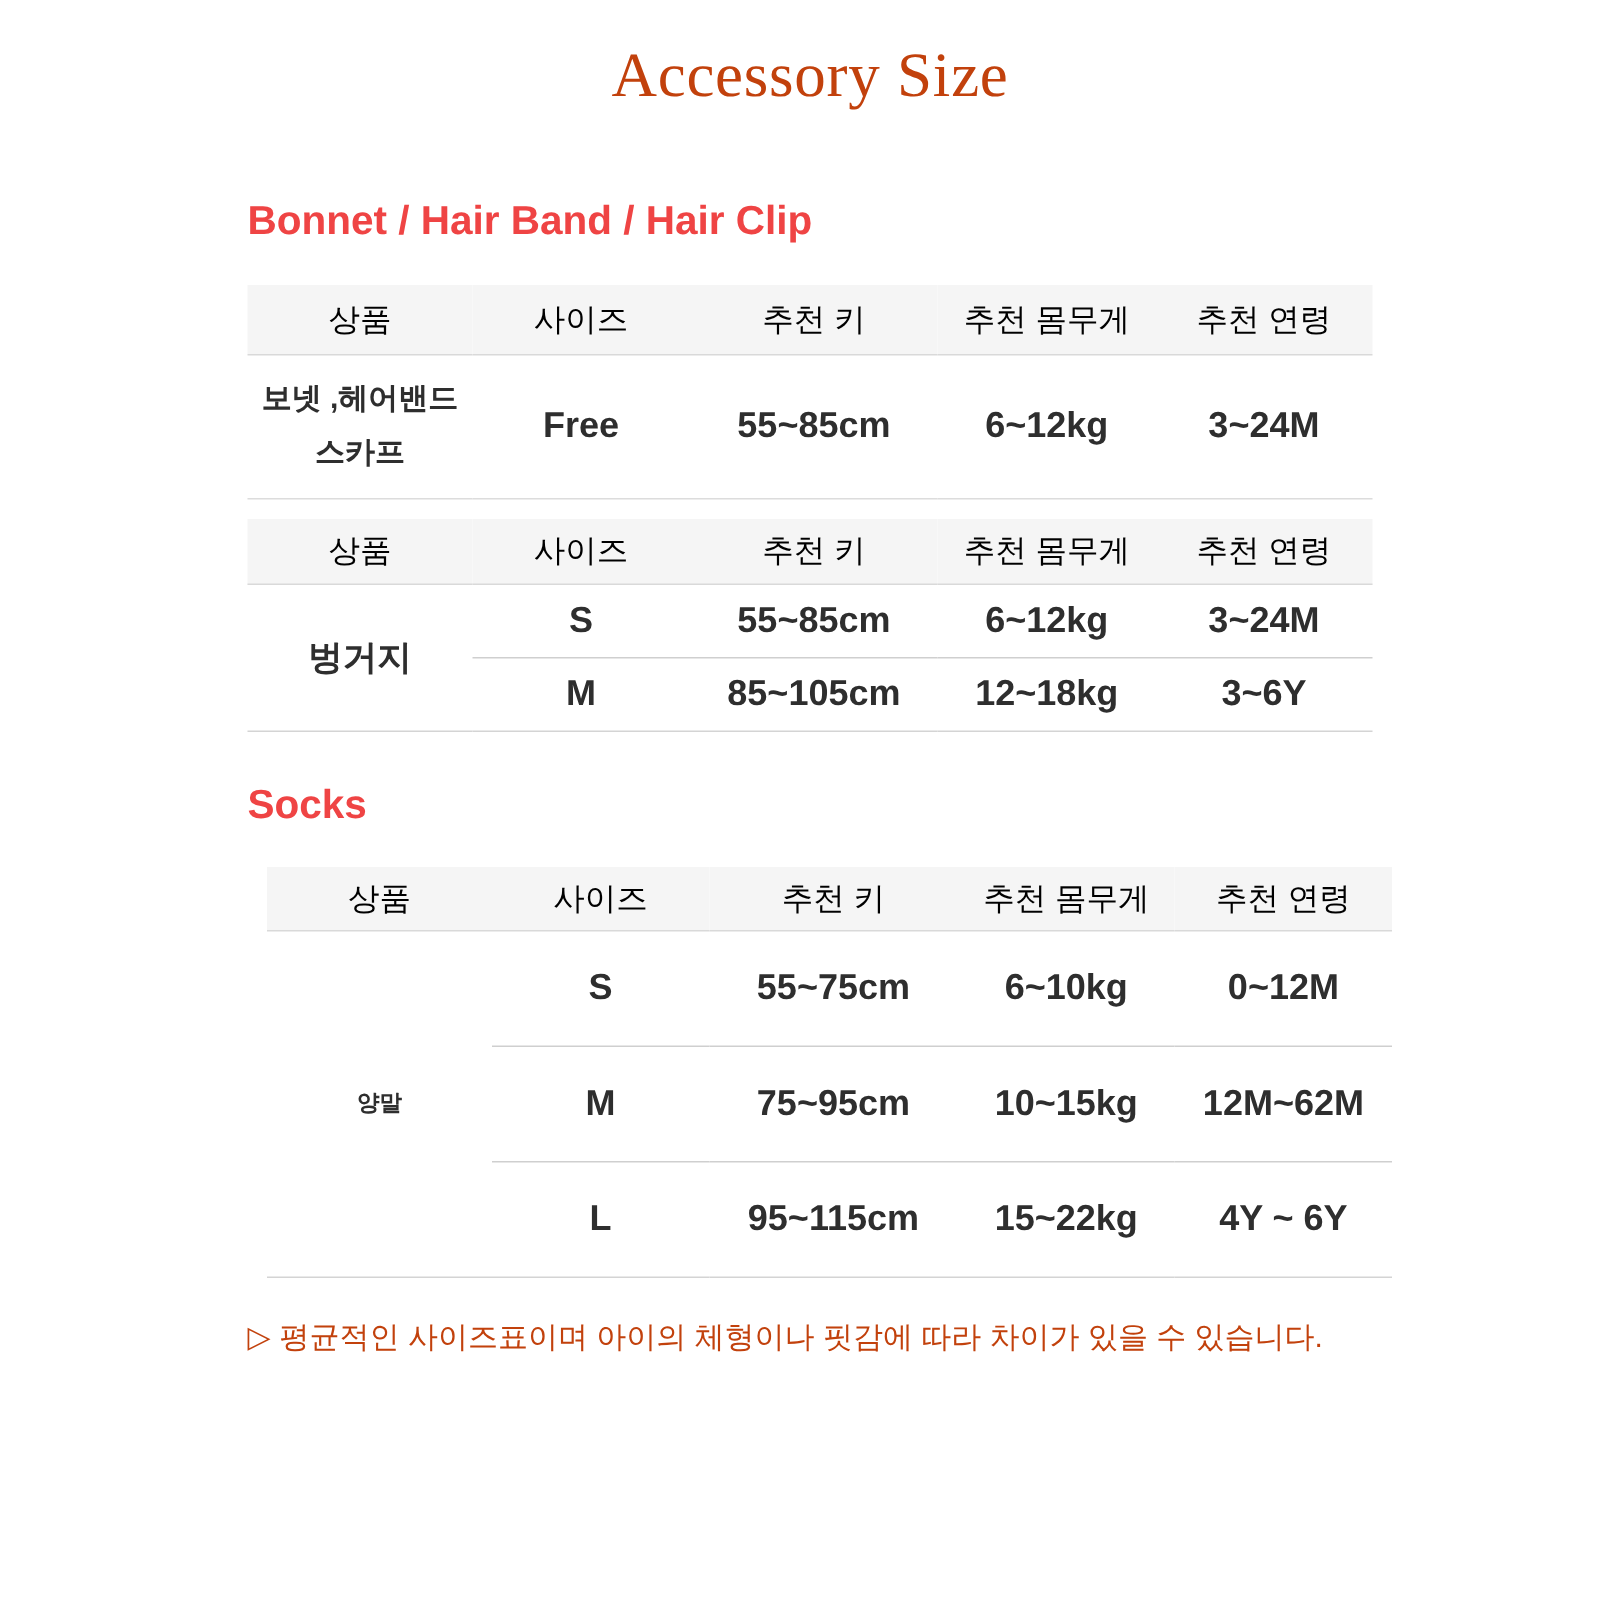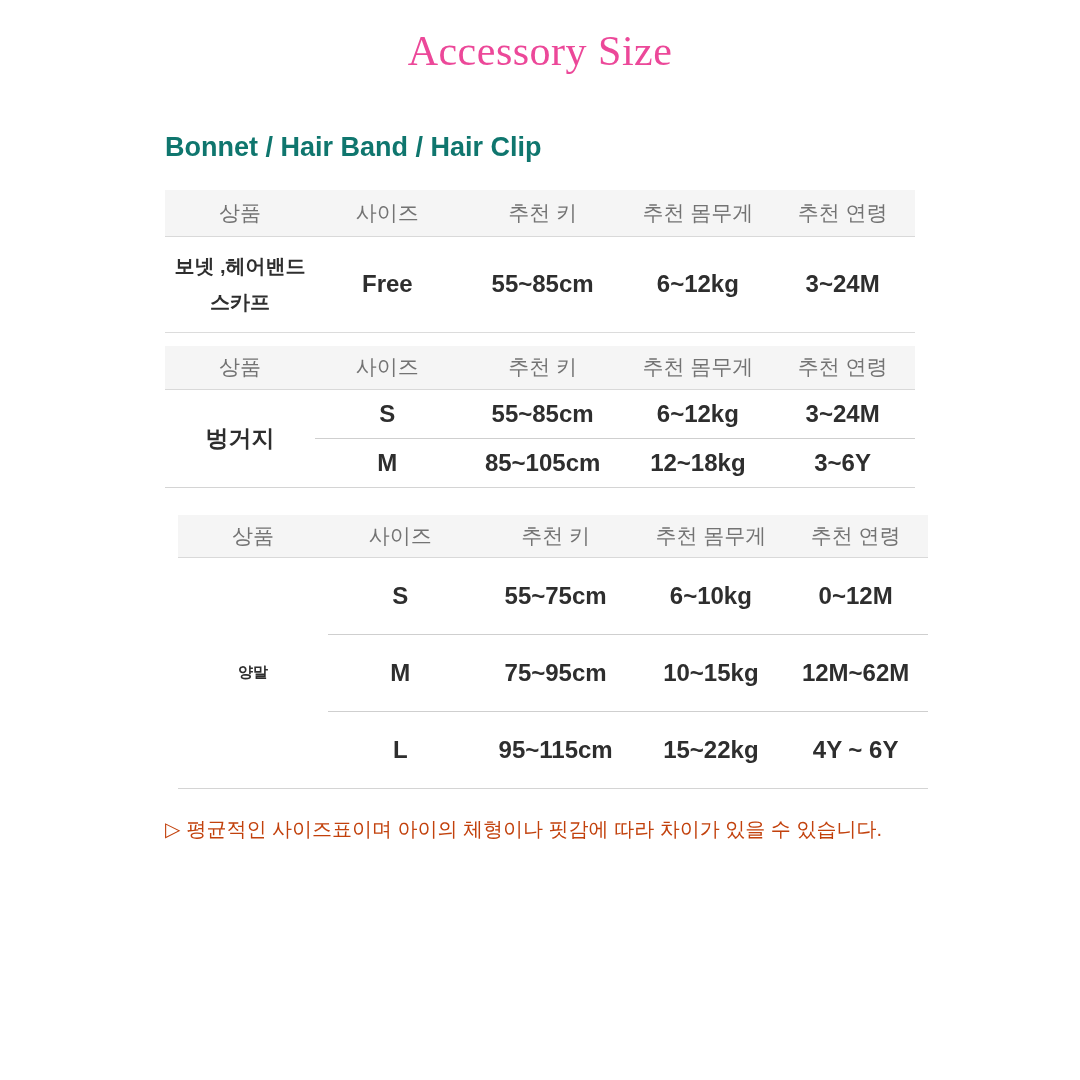--- a/index.html
+++ b/index.html
@@ -17,42 +17,42 @@
     overflow: hidden;
   }
   .page-title {
     margin: 0;
     padding-top: 30px;
     text-align: center;
     font-family: "Liberation Serif", "DejaVu Serif", serif;
     font-weight: 500;
     font-size: 42px;
     line-height: 1.0;
-    color: #ec4899;
+    color: #c2410c;
     letter-spacing: 0.5px;
   }
   .section-heading {
     font-size: 27px;
     font-weight: 700;
-    color: #0f766e;
+    color: #ef4444;
     line-height: 30px;
     margin: 0;
   }
   .heading-bonnet { margin-top: 60px; }
   .heading-bucket { margin-top: 20px; }
   .heading-socks  { margin-top: 33px; }
 
   table.size-table {
     width: 750px;
     border-collapse: collapse;
     table-layout: fixed;
   }
   table.size-table th {
     background: #f5f5f5;
-    color: #737373;
+    color: #000000;
     font-weight: 400;
     font-size: 21px;
     text-align: center;
     vertical-align: middle;
     border-bottom: 1px solid #d9d9d9;
     padding: 0;
   }
   table.size-table td {
     color: #2e2e2e;
     font-weight: 700;
@@ -166,20 +166,21 @@
       </tr>
       <tr>
         <td>M</td>
         <td>85~105cm</td>
         <td>12~18kg</td>
         <td>3~6Y</td>
       </tr>
     </tbody>
   </table>
 
+  <h2 class="section-heading heading-socks">Socks</h2>
 
   <table class="size-table t3">
     <colgroup>
       <col class="c-product">
         <col class="c-size">
         <col class="c-height">
         <col class="c-weight">
         <col class="c-age">
     </colgroup>
     <thead>

